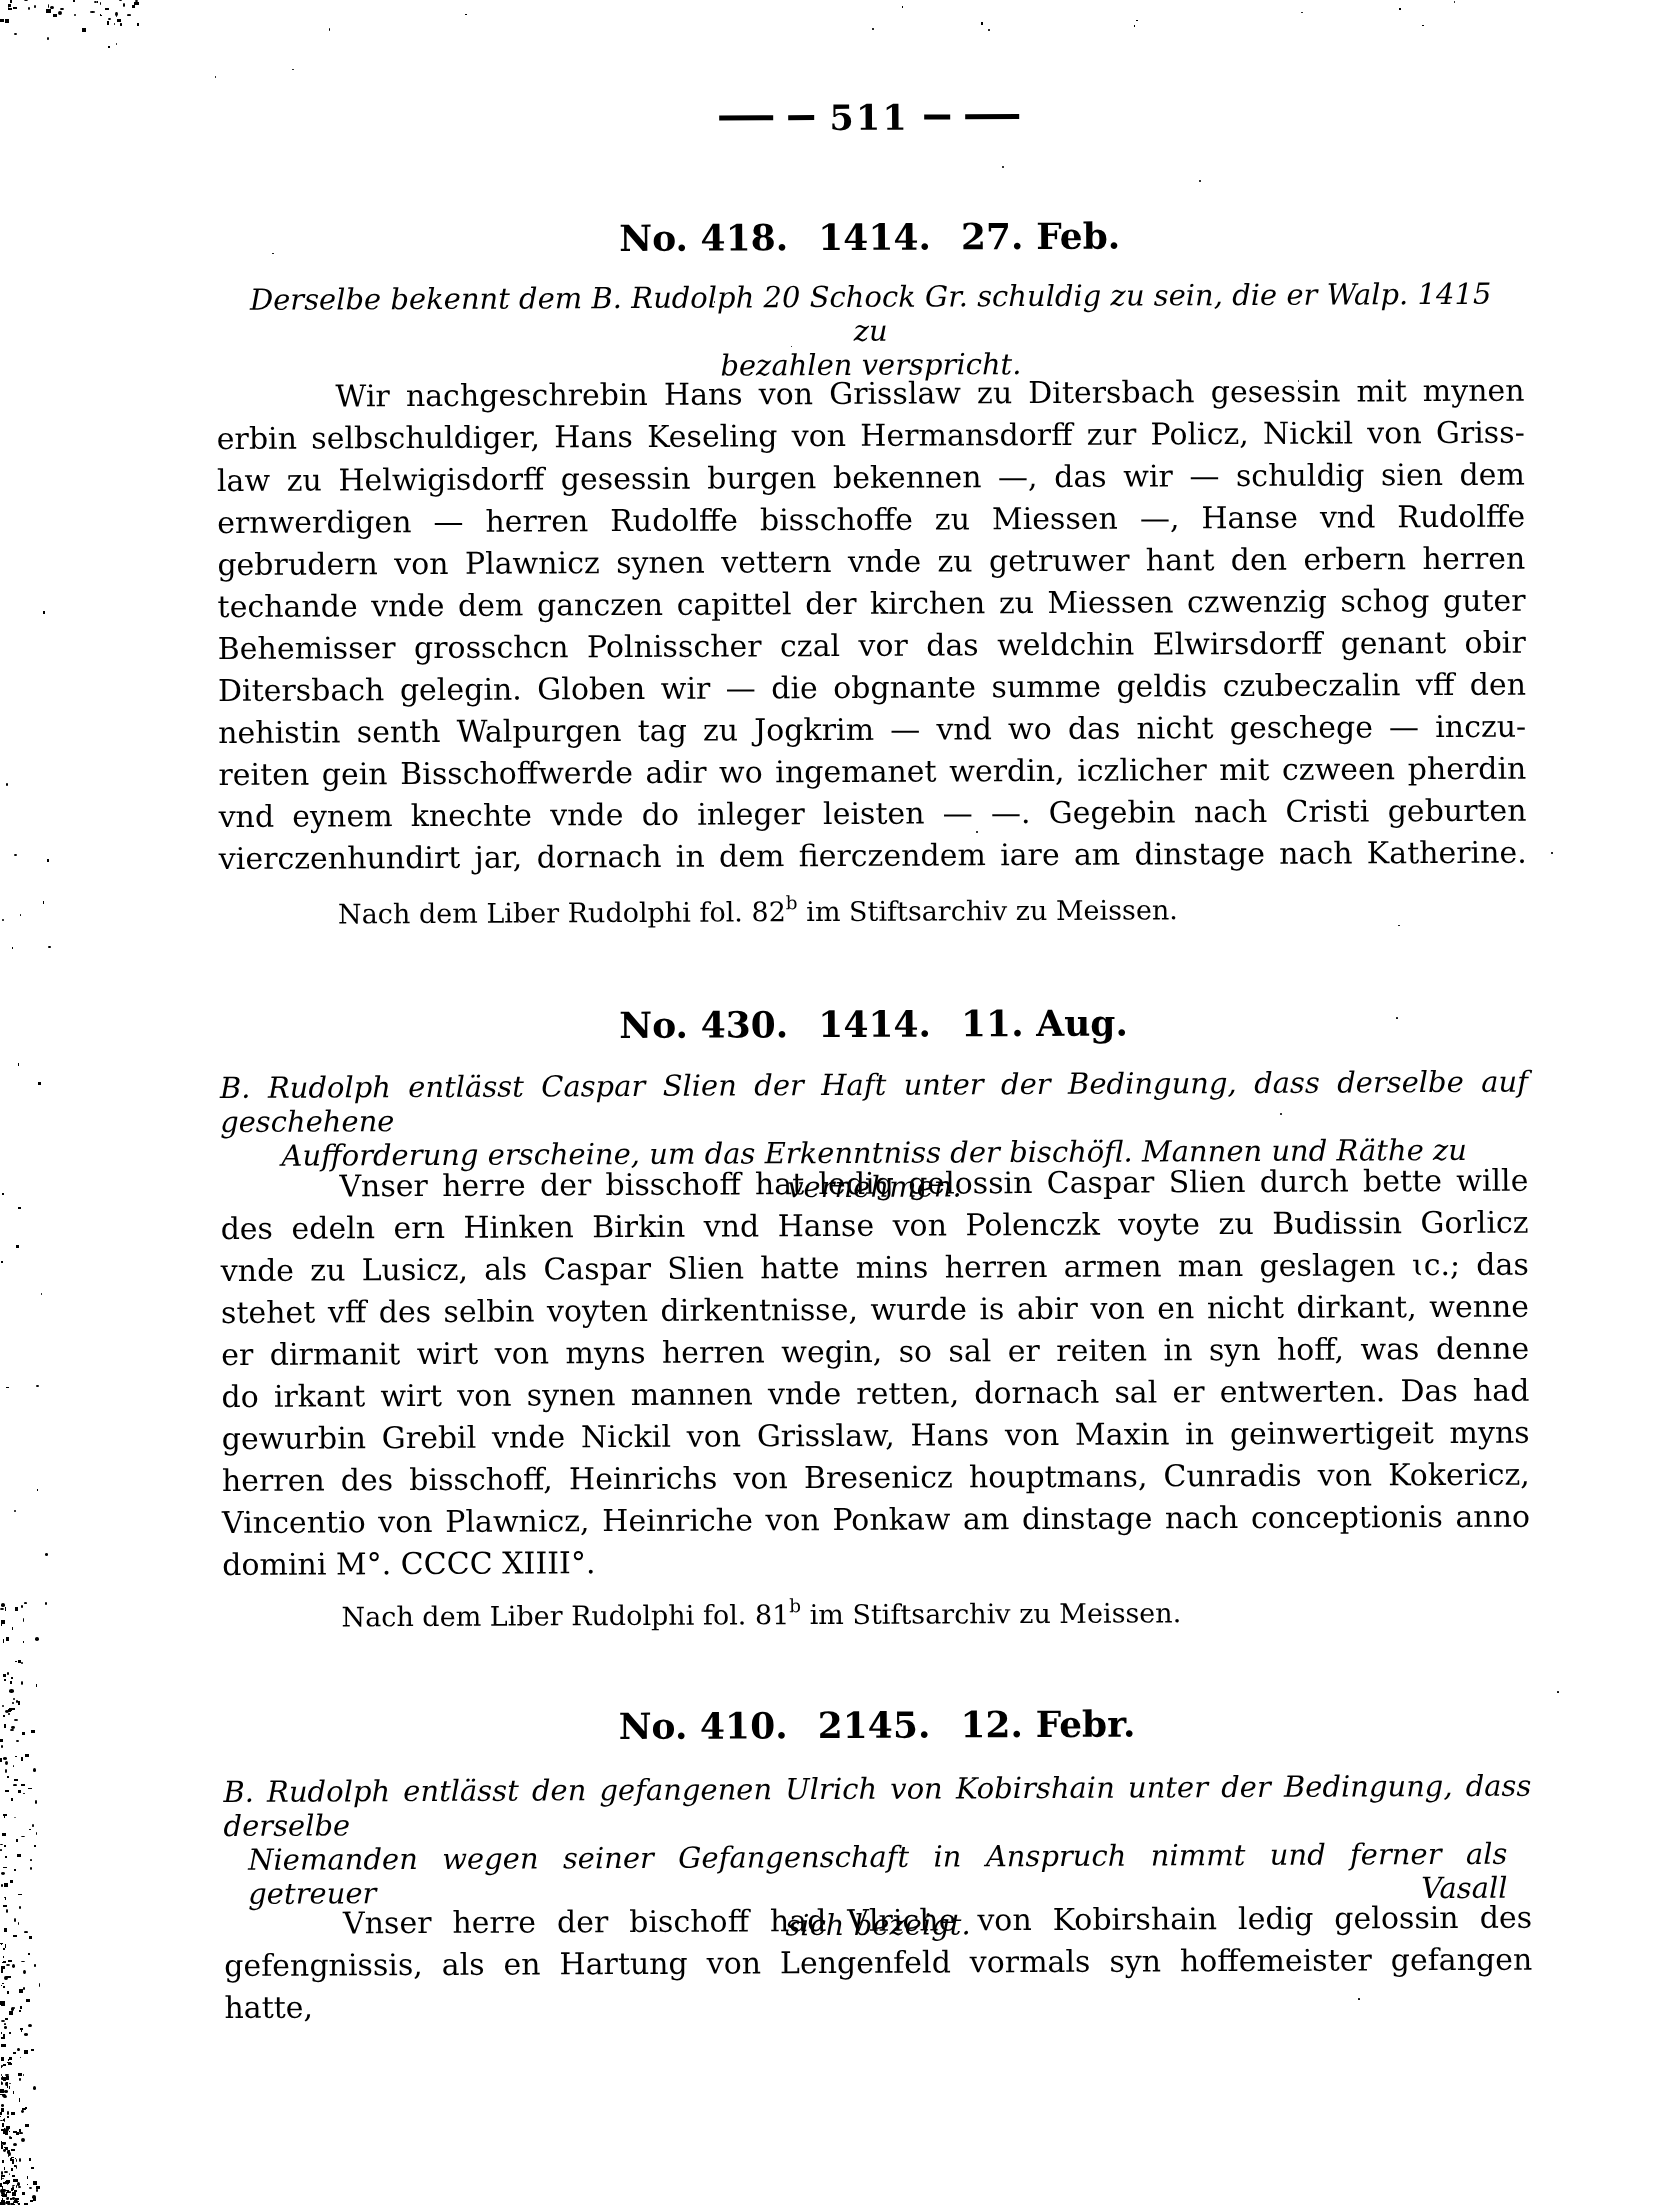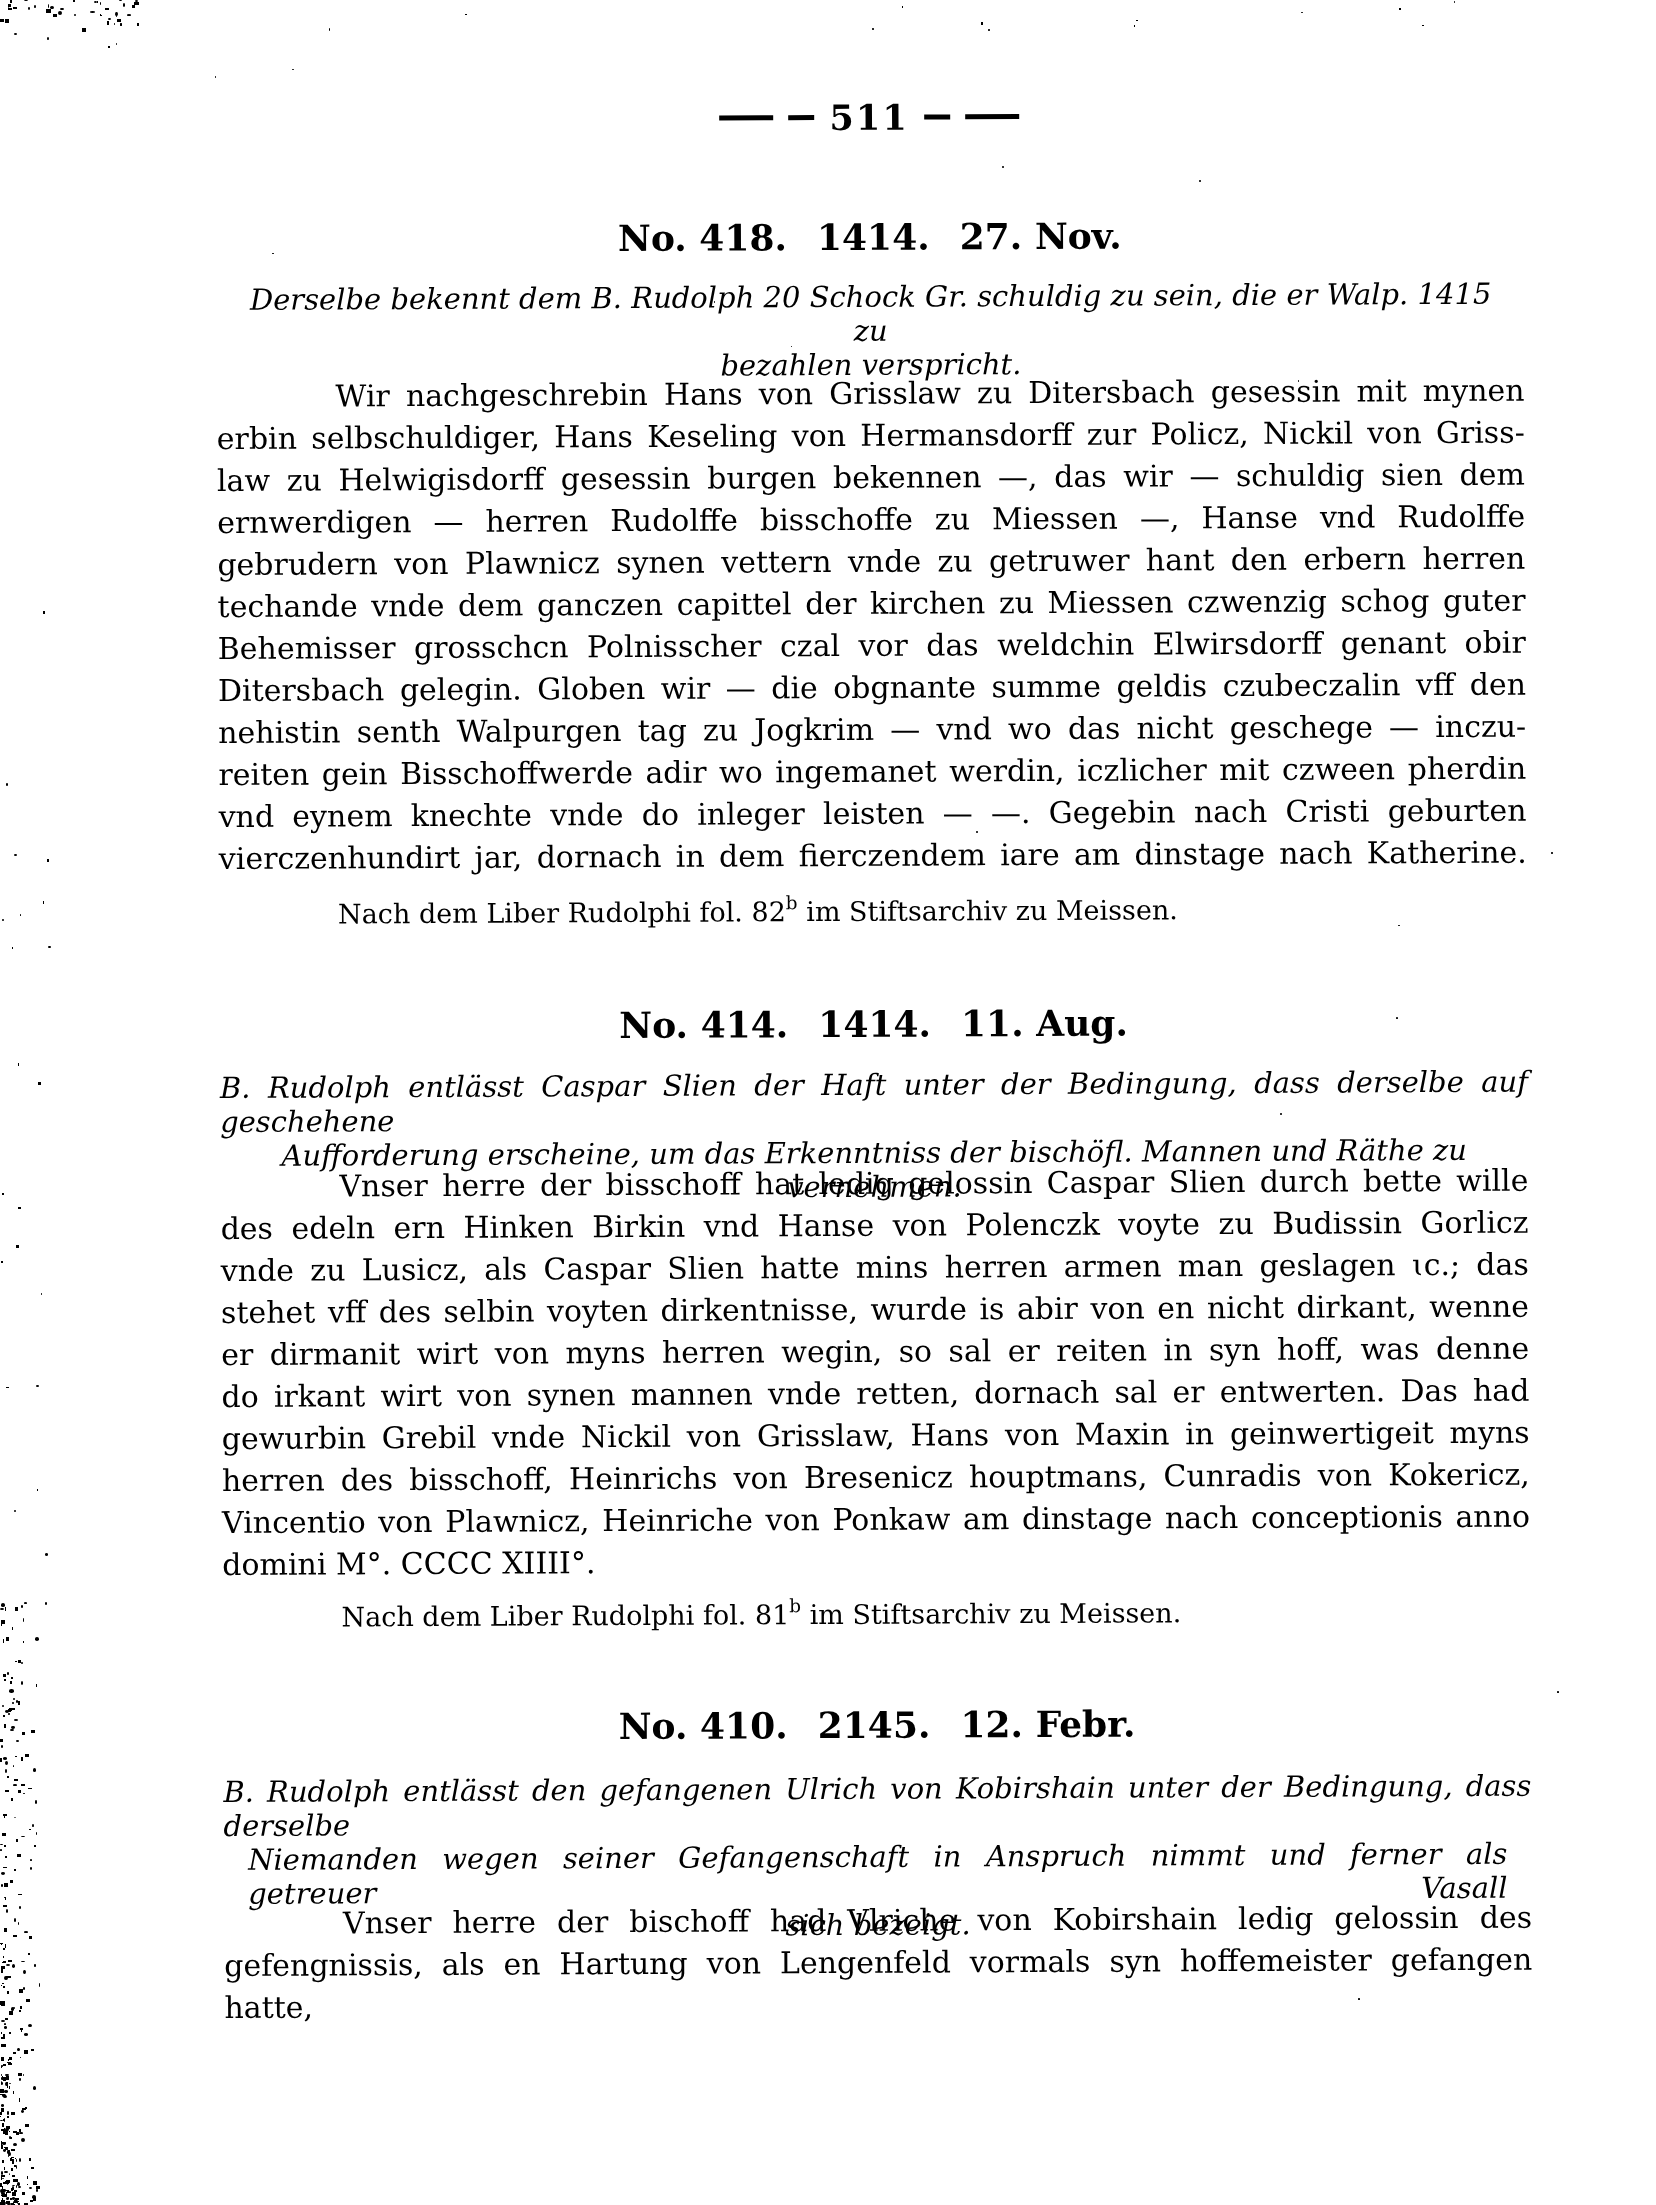--- a/index.html
+++ b/index.html
@@ -94,21 +94,21 @@
 
   <div class="block pagenum-row" style="top:97px;">
     <span class="dash dash-long"></span>
     <span class="dash dash-short"></span>
     <span>511</span>
     <span class="dash dash-short"></span>
     <span class="dash dash-long"></span>
   </div>
 
   <div class="block heading" style="top:216px;">
-    <span class="hpart">No. 418.</span><span class="hpart">1414.</span><span class="hpart">27. Nov.</span>
+    <span class="hpart">No. 418.</span><span class="hpart">1414.</span><span class="hpart">27. Feb.</span>
   </div>
 
   <div class="block summary" style="top:280px; padding:0 30px; width:1249px;">
     <div class="sline-center">Derselbe bekennt dem B. Rudolph 20 Schock Gr. schuldig zu sein, die er Walp. 1415 zu</div>
     <div class="sline-center">bezahlen verspricht.</div>
   </div>
 
   <div class="block bodytext" style="top:373px;">
     <div class="line line-first">Wir nachgeschrebin Hans von Grisslaw zu Ditersbach gesessin mit mynen</div>
     <div class="line">erbin selbschuldiger, Hans Keseling von Hermansdorff zur Policz, Nickil von Griss-</div>
@@ -122,21 +122,21 @@
     <div class="line">reiten gein Bisschoffwerde adir wo ingemanet werdin, iczlicher mit czween pherdin</div>
     <div class="line">vnd eynem knechte vnde do inleger leisten — —.  Gegebin nach Cristi geburten</div>
     <div class="line">vierczenhundirt jar, dornach in dem fierczendem iare am dinstage nach Katherine.</div>
   </div>
 
   <div class="block source" style="top:896px;">
     <span>Nach dem Liber Rudolphi fol. 82</span><sup>b</sup><span> im Stiftsarchiv zu Meissen.</span>
   </div>
 
   <div class="block heading" style="top:1003px;">
-    <span class="hpart">No. 414.</span><span class="hpart">1414.</span><span class="hpart">11. Aug.</span>
+    <span class="hpart">No. 430.</span><span class="hpart">1414.</span><span class="hpart">11. Aug.</span>
   </div>
 
   <div class="block summary" style="top:1068px;">
     <div class="sline-just">B. Rudolph entlässt Caspar Slien der Haft unter der Bedingung, dass derselbe auf geschehene</div>
     <div class="sline-center">Aufforderung erscheine, um das Erkenntniss der bischöfl. Mannen und Räthe zu vernehmen.</div>
   </div>
 
   <div class="block bodytext" style="top:1163px;">
     <div class="line line-first">Vnser herre der bisschoff hat ledig gelossin Caspar Slien durch bette wille</div>
     <div class="line">des edeln ern Hinken Birkin vnd Hanse von Polenczk voyte zu Budissin Gorlicz</div>

